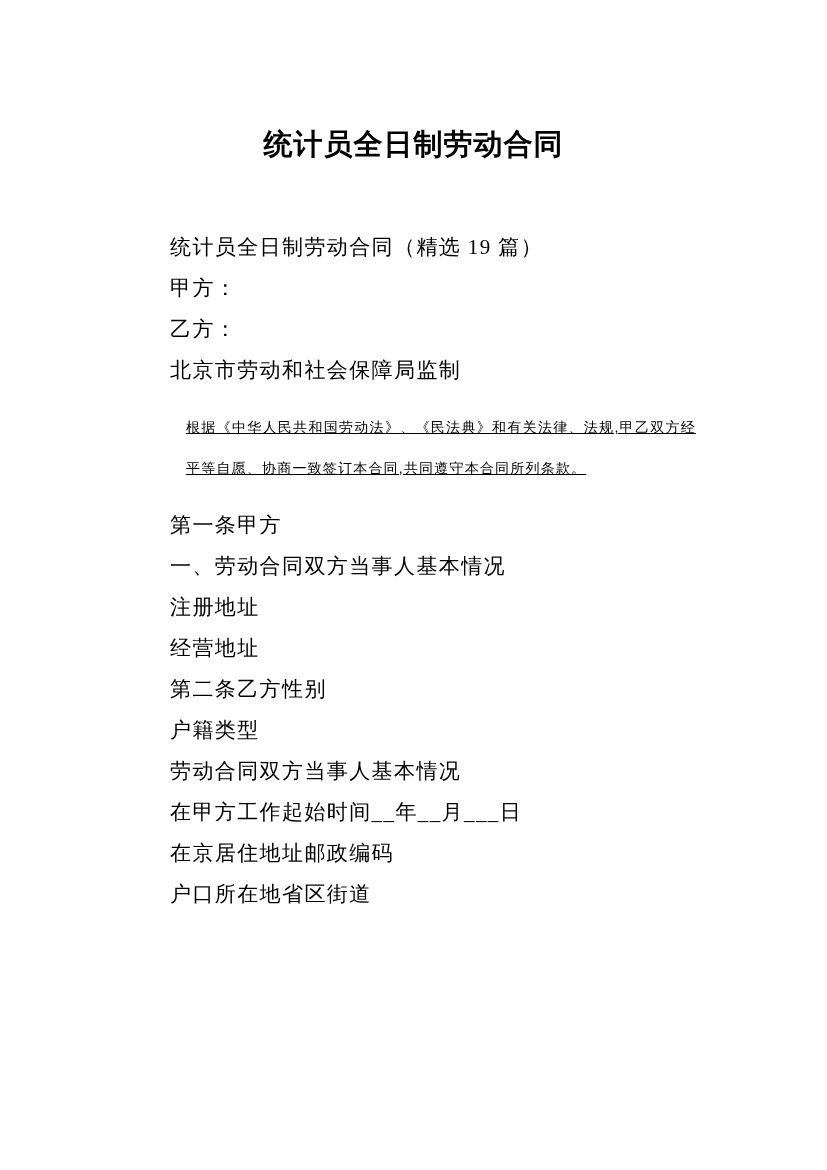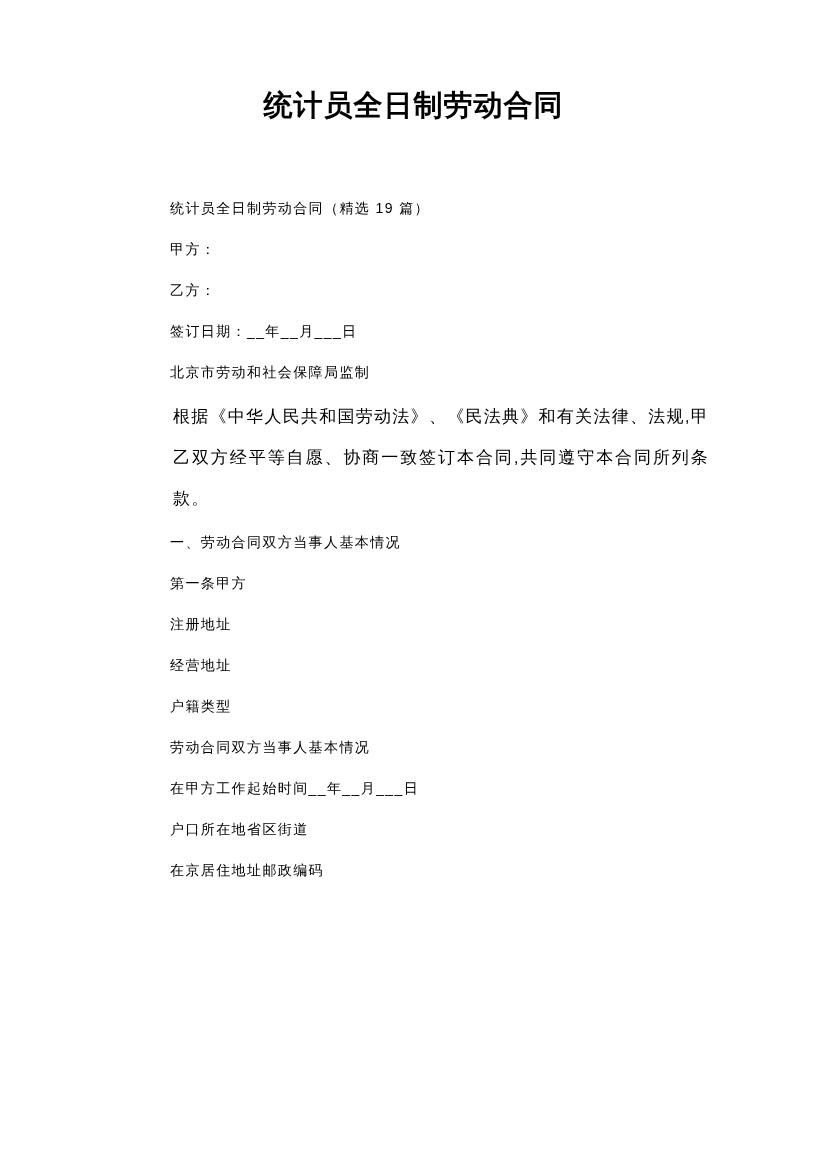--- a/index.html
+++ b/index.html
@@ -12,73 +12,74 @@
     height: 1170px;
     font-family: "Liberation Serif", "DejaVu Serif", serif;
     color: #000000;
     overflow: hidden;
   }
   .page {
     position: relative;
     width: 827px;
     height: 1170px;
     box-sizing: border-box;
-    padding: 71px 95px 0 95px;
+    padding: 110px 95px 0 95px;
   }
   .doc-title {
     font-family: "Liberation Sans", "DejaVu Sans", sans-serif;
     font-size: 29px;
     font-weight: bold;
     text-align: center;
     letter-spacing: 1px;
     margin: 14px 0 0 0;
     line-height: 1.4;
   }
   .body-block {
     margin-top: 62px;
     padding-left: 75px;
     padding-right: 20px;
   }
   .line {
-    font-family: Liberation Sans, sans-serif;
-    font-size: 14px;
+    font-family: Liberation Serif, serif;
+    font-size: 21px;
     line-height: 41px;
     letter-spacing: 1.4px;
     white-space: pre-wrap;
   }
   .para {
     font-family: "Liberation Sans", "DejaVu Sans", sans-serif;
-    font-size: 17px;
+    font-size: 14px;
     line-height: 41px;
     letter-spacing: 1.2px;
-    margin: 3px;
+    margin: 16px;
     text-align: justify;
+    text-decoration: underline;
   }
 </style>
 </head>
 <body>
 
 <div class="page">
 
   <h1 class="doc-title">统计员全日制劳动合同</h1>
 
   <div class="body-block">
 
     <div class="line">统计员全日制劳动合同（精选 19 篇）</div>
     <div class="line">甲方：</div>
     <div class="line">乙方：</div>
-    <div class="line">签订日期：__年__月___日</div>
     <div class="line">北京市劳动和社会保障局监制</div>
 
     <p class="para">根据《中华人民共和国劳动法》、《民法典》和有关法律、法规,甲乙双方经平等自愿、协商一致签订本合同,共同遵守本合同所列条款。</p>
 
+    <div class="line">第一条甲方</div>
     <div class="line">一、劳动合同双方当事人基本情况</div>
-    <div class="line">第一条甲方</div>
     <div class="line">注册地址</div>
     <div class="line">经营地址</div>
+    <div class="line">第二条乙方性别</div>
     <div class="line">户籍类型</div>
     <div class="line">劳动合同双方当事人基本情况</div>
     <div class="line">在甲方工作起始时间__年__月___日</div>
+    <div class="line">在京居住地址邮政编码</div>
     <div class="line">户口所在地省区街道</div>
-    <div class="line">在京居住地址邮政编码</div>
 
   </div>
 </div>
 
 </body></html>

